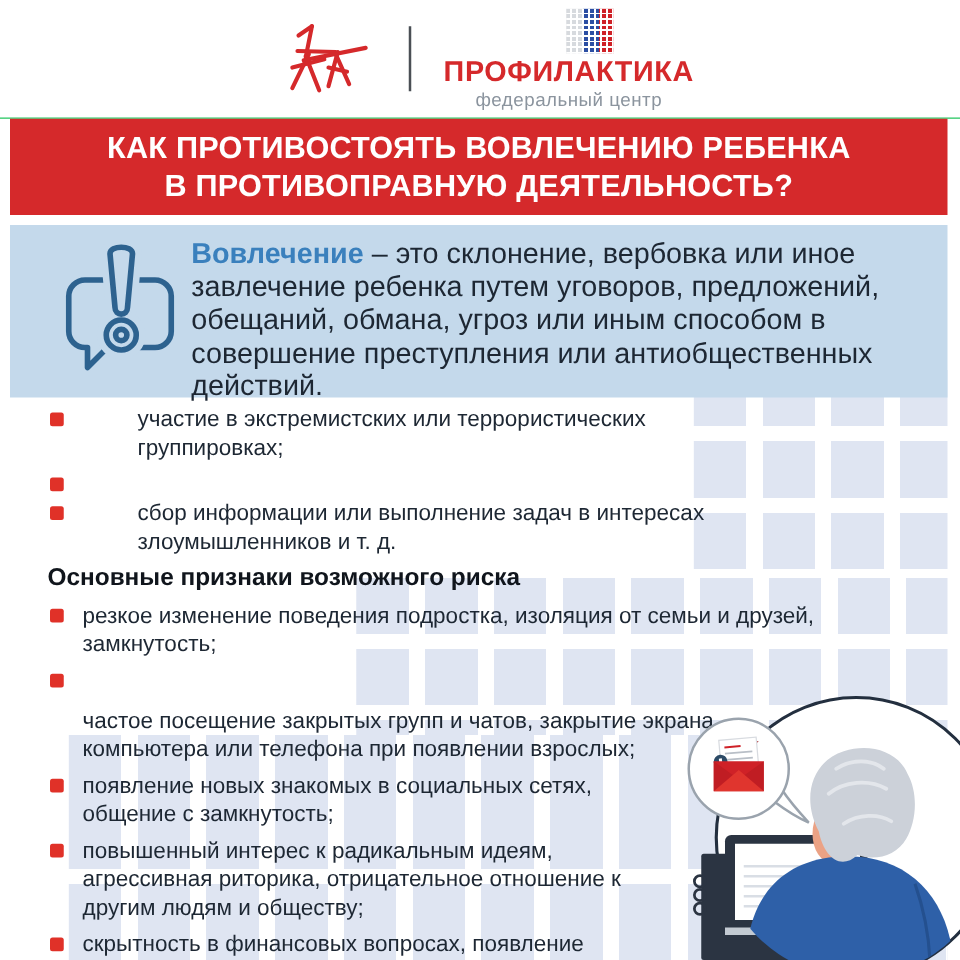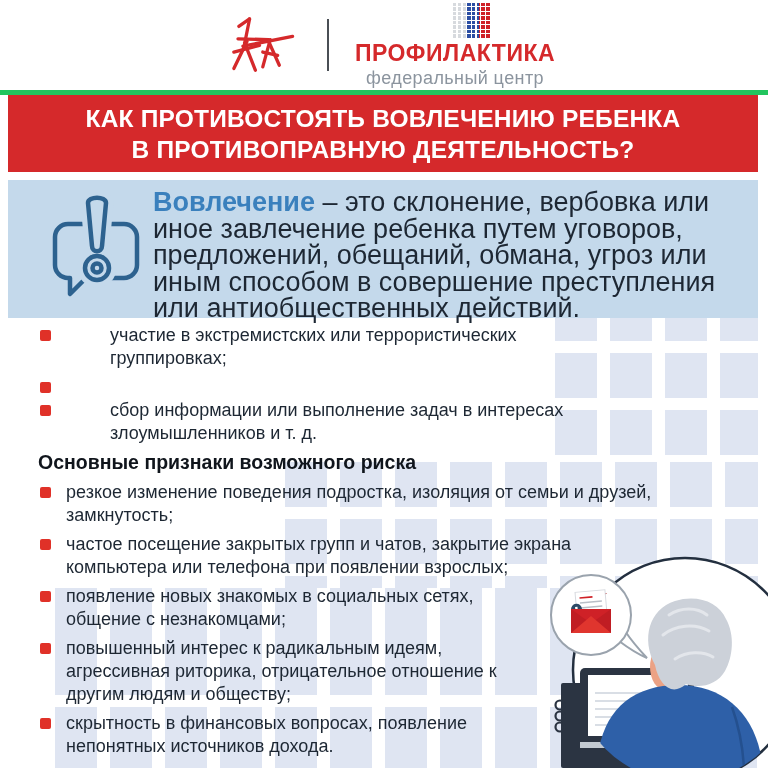--- a/index.html
+++ b/index.html
@@ -27,54 +27,54 @@
       repeating-linear-gradient(180deg,var(--pattern-blue) 0 45px,#fff 45px 57px);}
   .pat-c{left:55px;top:588px;width:703px;height:180px;
     background:
       repeating-linear-gradient(90deg,transparent 0 42px,#fff 42px 55px),
       repeating-linear-gradient(180deg,var(--pattern-blue) 0 107px,#fff 107px 119px);}
 
   .layer{position:relative;z-index:1;}
 
   
   .header{height:95px;display:flex;align-items:center;justify-content:center;gap:26px;
-    border-bottom:5px solid #22c55e;background:transparent;}
+    border-bottom:1px solid #22c55e;background:transparent;}
   .horse-logo{width:88px;height:62px;flex:0 0 auto;}
   .divider{width:2px;height:52px;background:#4a4f55;}
   .brand{display:flex;flex-direction:column;align-items:center;line-height:1;}
   .pixel-logo{width:38px;height:36px;margin:0 0 3px 34px;
     background:
       repeating-linear-gradient(90deg,transparent 0 3.3px,#fff 3.3px 4.75px),
       repeating-linear-gradient(180deg,transparent 0 3.1px,#fff 3.1px 4.5px),
       linear-gradient(90deg,var(--logo-gray) 0 36%,var(--logo-blue) 36% 68%,var(--envelope-red) 68% 100%);}
   .brand-name{color:var(--banner-red);font-weight:bold;font-size:23px;letter-spacing:.5px;}
-  .brand-sub{color:var(--brand-gray);font-size:18px;margin-top:4px;letter-spacing:.4px;}
+  .brand-sub{color:var(--brand-gray);font-size:15px;margin-top:4px;letter-spacing:.4px;}
 
   
   .banner{position:absolute;left:8px;right:10px;top:95px;height:77px;background:var(--banner-red);
     display:flex;flex-direction:column;align-items:center;justify-content:center;}
   .banner div{color:#fff;font-weight:bold;font-size:24.5px;line-height:31px;letter-spacing:.2px;
     text-align:center;white-space:nowrap;}
 
   
   .definition{position:absolute;left:8px;right:10px;top:180px;height:138px;background:var(--definition-bg);
     padding:9px 18px 0 145px;}
   .definition-icon{position:absolute;left:38px;top:14px;width:102px;height:112px;}
-  .definition p{font-size:27px;line-height:26.5px;color:var(--text-dark);max-width:590px;}
+  .definition p{font-size:23px;line-height:26.5px;color:var(--text-dark);max-width:590px;}
   .term{color:var(--term-blue);font-weight:bold;}
 
   
   .main{position:absolute;left:38px;top:324px;right:10px;}
   .sec-heading{font-size:19.5px;font-weight:bold;color:var(--heading-dark);line-height:23px;margin-bottom:7px;}
   .sec-heading.second{margin-top:0;}
   ul{list-style:none;}
   li{display:flex;align-items:flex-start;margin-bottom:6px;}
   .sq{flex:0 0 auto;width:11px;height:11px;background:var(--accent-red);border-radius:2px;margin:6px 15px 0 2px;}
   li .txt{font-size:18px;line-height:23px;color:var(--text-dark);}
-  .w520{max-width:520px;margin-left:44px;} .w620{max-width:625px;} .w540{max-width:545px;}
+  .w520{max-width:520px;margin-left:44px;} .w620{max-width:625px;} .w540{max-width:545px;margin-top:32px;}
   .w460{max-width:465px;} .w470{max-width:470px;}
 
   
   .illustration{position:absolute;left:535px;top:555px;width:233px;height:213px;z-index:1;}
 </style>
 </head>
 <body>
 
 <div class="page">
 
@@ -146,21 +146,21 @@
       <li>
           <span class="sq"></span>
           <span class="txt w620">резкое изменение поведения подростка, изоляция от семьи и друзей, замкнутость;</span>
         </li>
       <li>
           <span class="sq"></span>
           <span class="txt w540">частое посещение закрытых групп и чатов, закрытие экрана компьютера или телефона при появлении взрослых;</span>
         </li>
       <li>
           <span class="sq"></span>
-          <span class="txt w460">появление новых знакомых в социальных сетях, общение с незнакомцами;</span>
+          <span class="txt w460">появление новых знакомых в социальных сетях, общение с замкнутость;</span>
         </li>
       <li>
           <span class="sq"></span>
           <span class="txt w470">повышенный интерес к радикальным идеям, агрессивная риторика, отрицательное отношение к другим людям и обществу;</span>
         </li>
       <li>
           <span class="sq"></span>
           <span class="txt w460">скрытность в финансовых вопросах, появление непонятных источников дохода.</span>
         </li>
     </ul>

